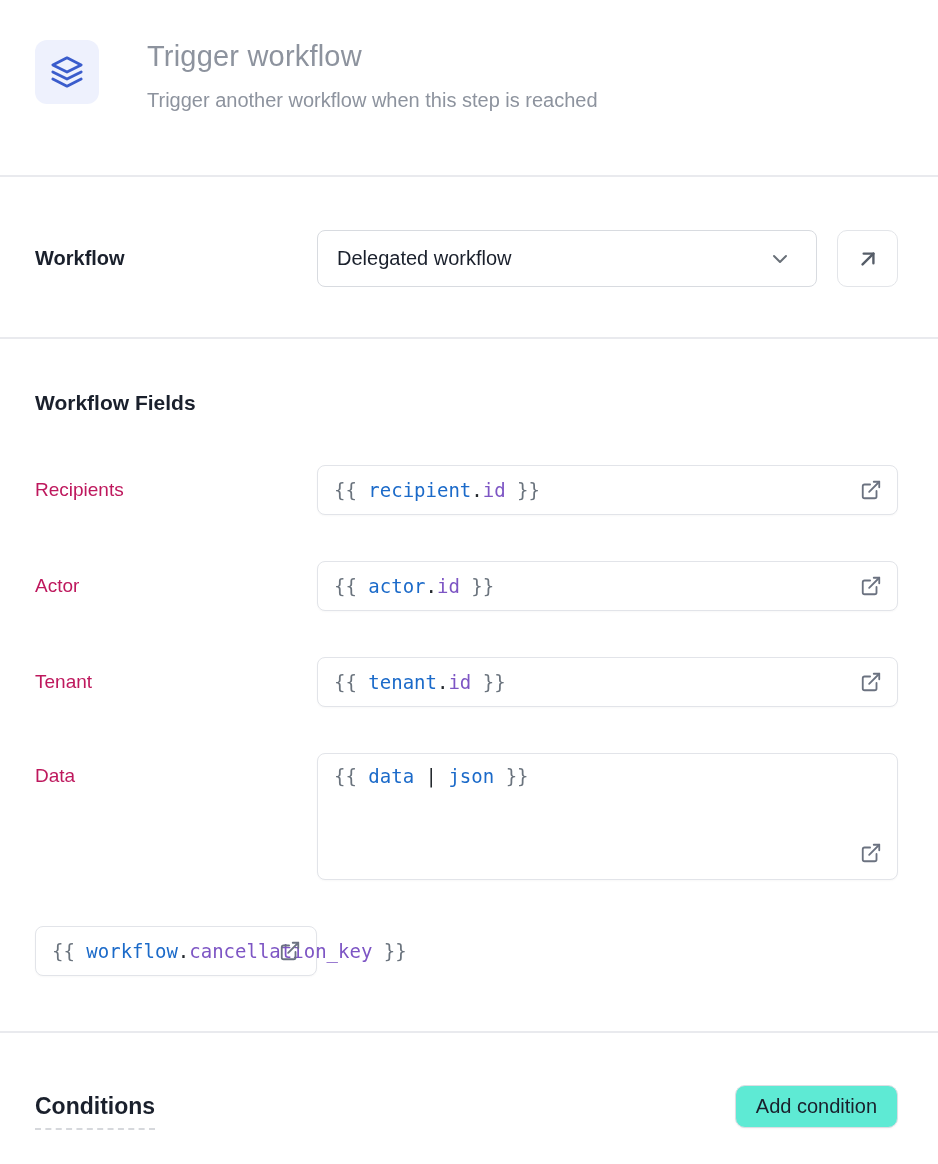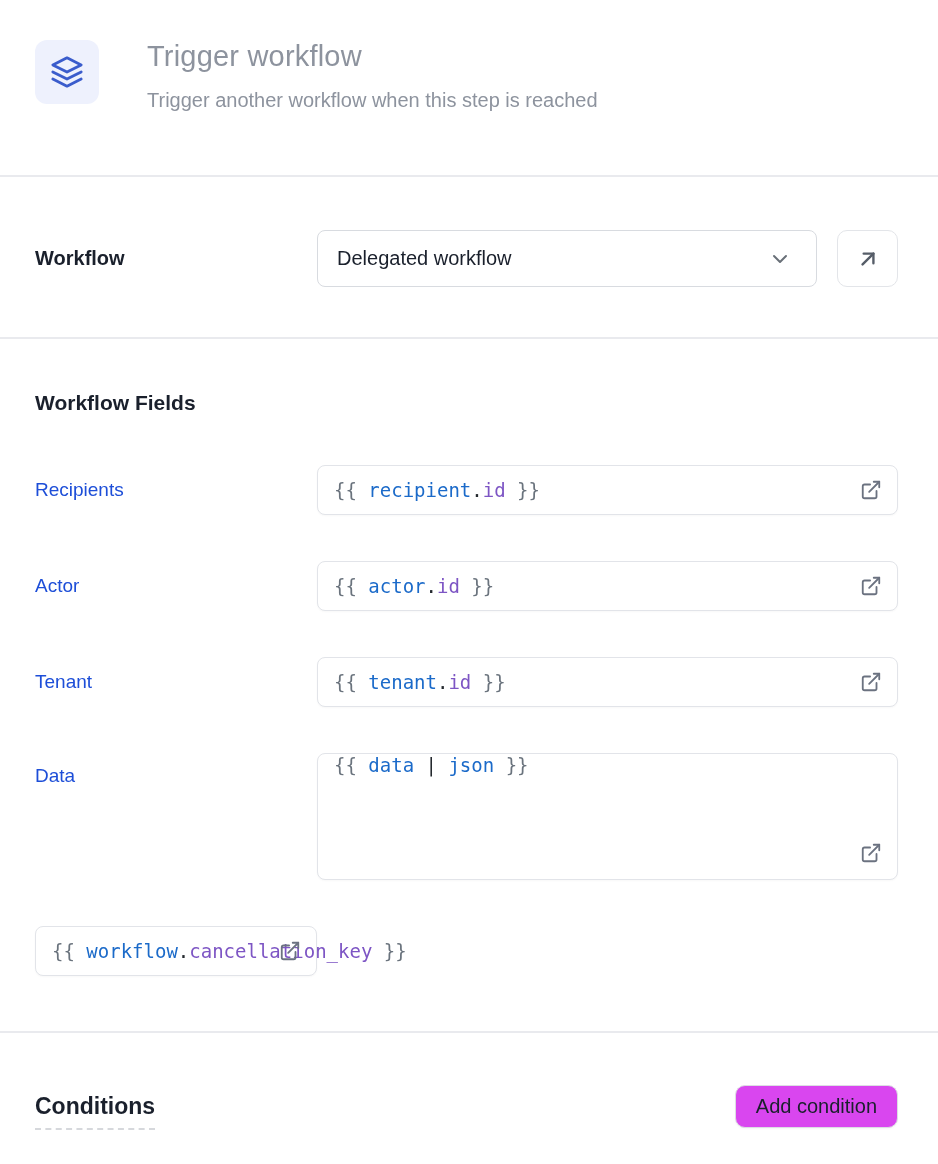--- a/index.html
+++ b/index.html
@@ -47,47 +47,47 @@
   .goto-btn{
     width:61px;height:57px;background:#fff;border:1px solid #e3e5e9;border-radius:10px;
     display:flex;align-items:center;justify-content:center;cursor:pointer;
   }
   .goto-btn svg{width:26px;height:26px;stroke:#565d68;}
 
   
   .section-title{margin:52px 0 0 0;font-size:21px;font-weight:700;color:#1a202c;}
   .fields-list{margin-top:50px;display:flex;flex-direction:column;gap:46px;}
   .field-row{display:grid;grid-template-columns:282px 1fr;align-items:center;}
-  .field-label{font-size:19px;color:#1d4ed8;font-weight:400;}
+  .field-label{font-size:19px;color:#be185d;font-weight:400;}
   .input-box{
     position:relative;min-height:50px;background:#fff;
     border:1px solid #e2e4e9;border-radius:8px;
     display:flex;align-items:center;
     padding:0 52px 0 16px;
     box-shadow:0 1px 2px rgba(16,24,40,.03);
   }
   .code{font-family:"DejaVu Sans Mono","Liberation Mono",monospace;font-size:19px;letter-spacing:0;white-space:pre;}
   .tok-brace{color:var(--code-brace);}
   .tok-variable{color:var(--code-variable);}
   .tok-punct{color:var(--code-punct);}
   .tok-property{color:var(--code-property);}
   .ext-icon{position:absolute;right:15px;top:50%;transform:translateY(-50%);width:22px;height:22px;color:#6b7280;display:flex;}
   .ext-icon svg{width:22px;height:22px;stroke:#6b7280;}
   .field-row.multiline{align-items:flex-start;}
   .field-row.multiline .field-label{padding-top:12px;}
-  .field-row.multiline .input-box{min-height:127px;align-items:flex-start;}
+  .field-row.multiline .input-box{min-height:127px;align-items:flex-start;padding-top:11px;}
   .field-row.multiline .ext-icon{top:auto;bottom:15px;transform:none;}
   .divider-3{margin-top:55px;}
 
   
   .conditions-row{display:flex;align-items:center;justify-content:space-between;margin-top:52px;}
   .conditions-title{margin:0;font-size:23px;font-weight:700;color:#1a202c;}
   .conditions-title .dashed{border-bottom:2px dashed #d6d8dc;padding-bottom:9px;}
   .add-condition-btn{
-    background:#d946ef;border:1px solid #dcdee3;border-radius:10px;
+    background:#5eead4;border:1px solid #dcdee3;border-radius:10px;
     padding:9px 20px;font-size:20px;color:#1a202c;cursor:pointer;
     font-family:"Liberation Sans",sans-serif;
     box-shadow:0 1px 2px rgba(16,24,40,.04);
   }
 </style>
 </head>
 <body>
 
 <div class="page">
 

